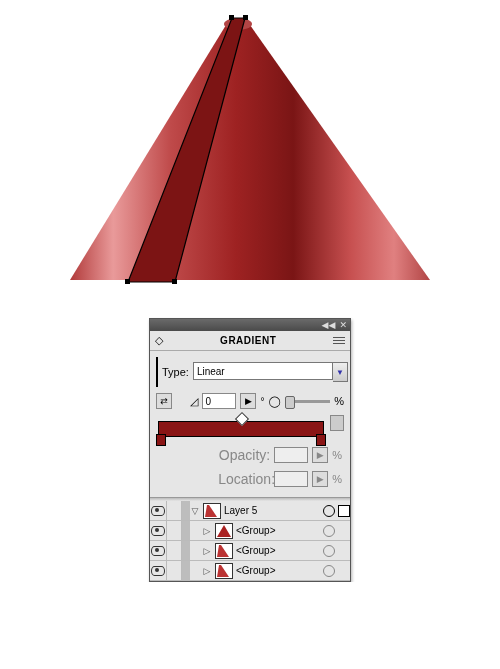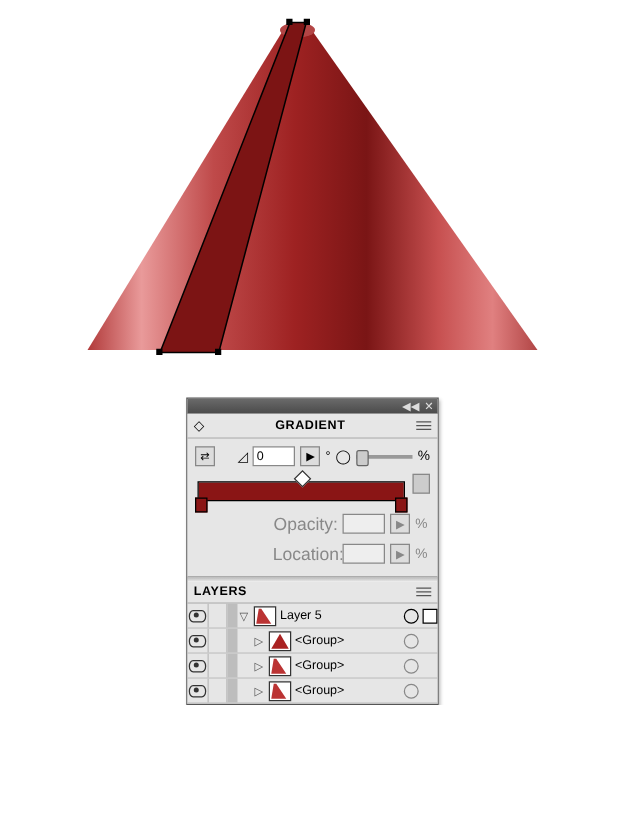--- a/index.html
+++ b/index.html
@@ -97,20 +97,28 @@
     <span>◇</span>
     <span class="name">GRADIENT</span>
     <span class="menu-icon">
         <div></div>
         <div></div>
         <div></div>
       </span>
   </div>
   <div class="panel-body">
     <div class="row">
+      <div class="swatch"></div>
+      <span>Type:</span>
+      <div class="select">
+        <input readonly="" value="Linear" style="">
+        <div class="dd-btn">▼</div>
+      </div>
+    </div>
+    <div class="row">
       <span class="tiny-btn">⇄</span>
       <span style="width:10px"></span>
       <span>◿</span>
       <input class="num-input" value="0" style="">
       <span class="tiny-btn">▶</span>
       <span class="deg">°</span>
       <span>◯</span>
       <div class="slider">
           <div class="slider-track">
             <div class="slider-thumb"></div>
@@ -137,28 +145,20 @@
     <div class="sub">
       <label>Location:</label>
       <input class="num-input" disabled="" style="">
       <span class="tiny-btn">▶</span>
       <span>%</span>
     </div>
   </div>
 
   <div class="panel-sep"></div>
 
-  <div class="panel-title">
-    <span class="name">LAYERS</span>
-    <span class="menu-icon">
-        <div></div>
-        <div></div>
-        <div></div>
-      </span>
-  </div>
 
   <div>
 
     <div class="layer-row">
       <div class="vis">
           <div class="eye"></div>
         </div>
       <div class="lock"></div>
       <div class="lcolor" style="background:#bdbdbd"></div>
       <div class="twist">▽</div>

